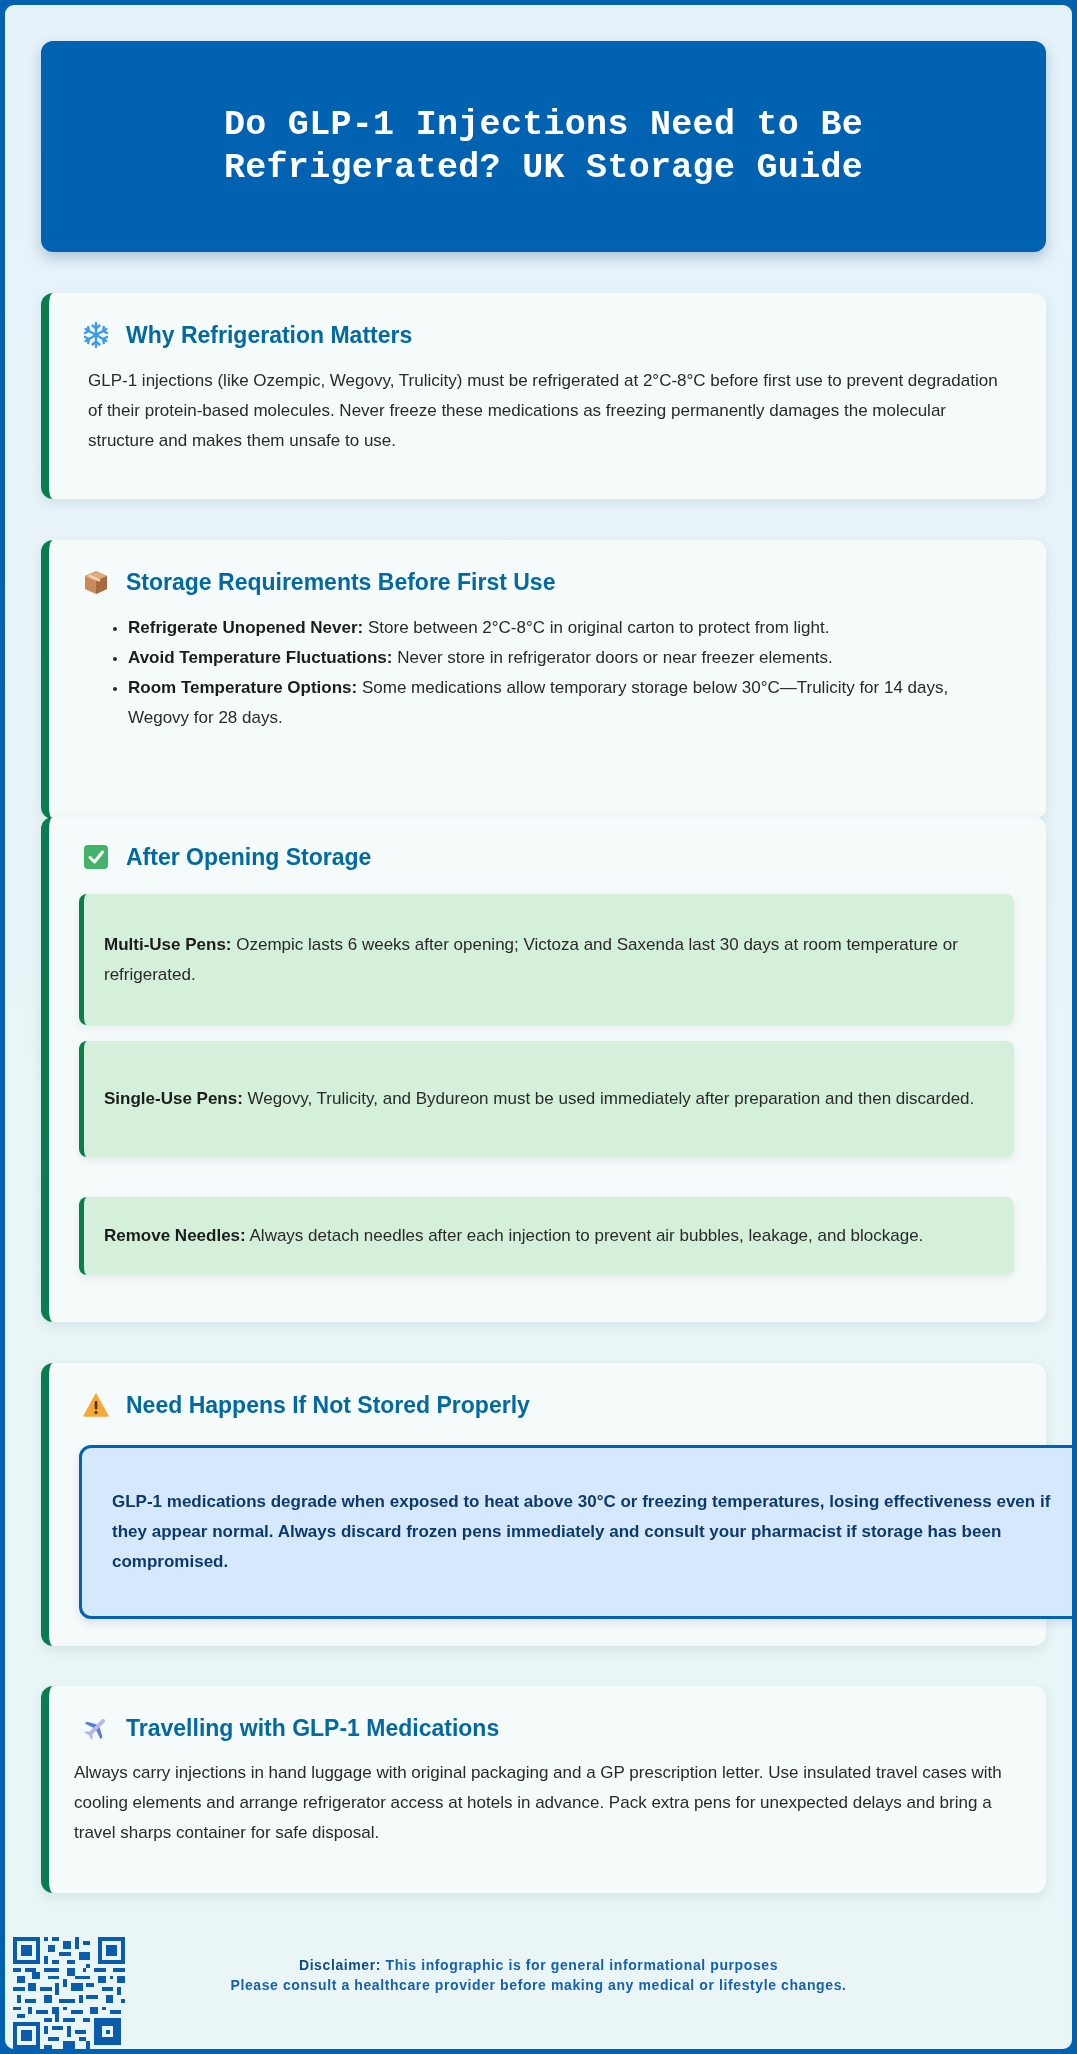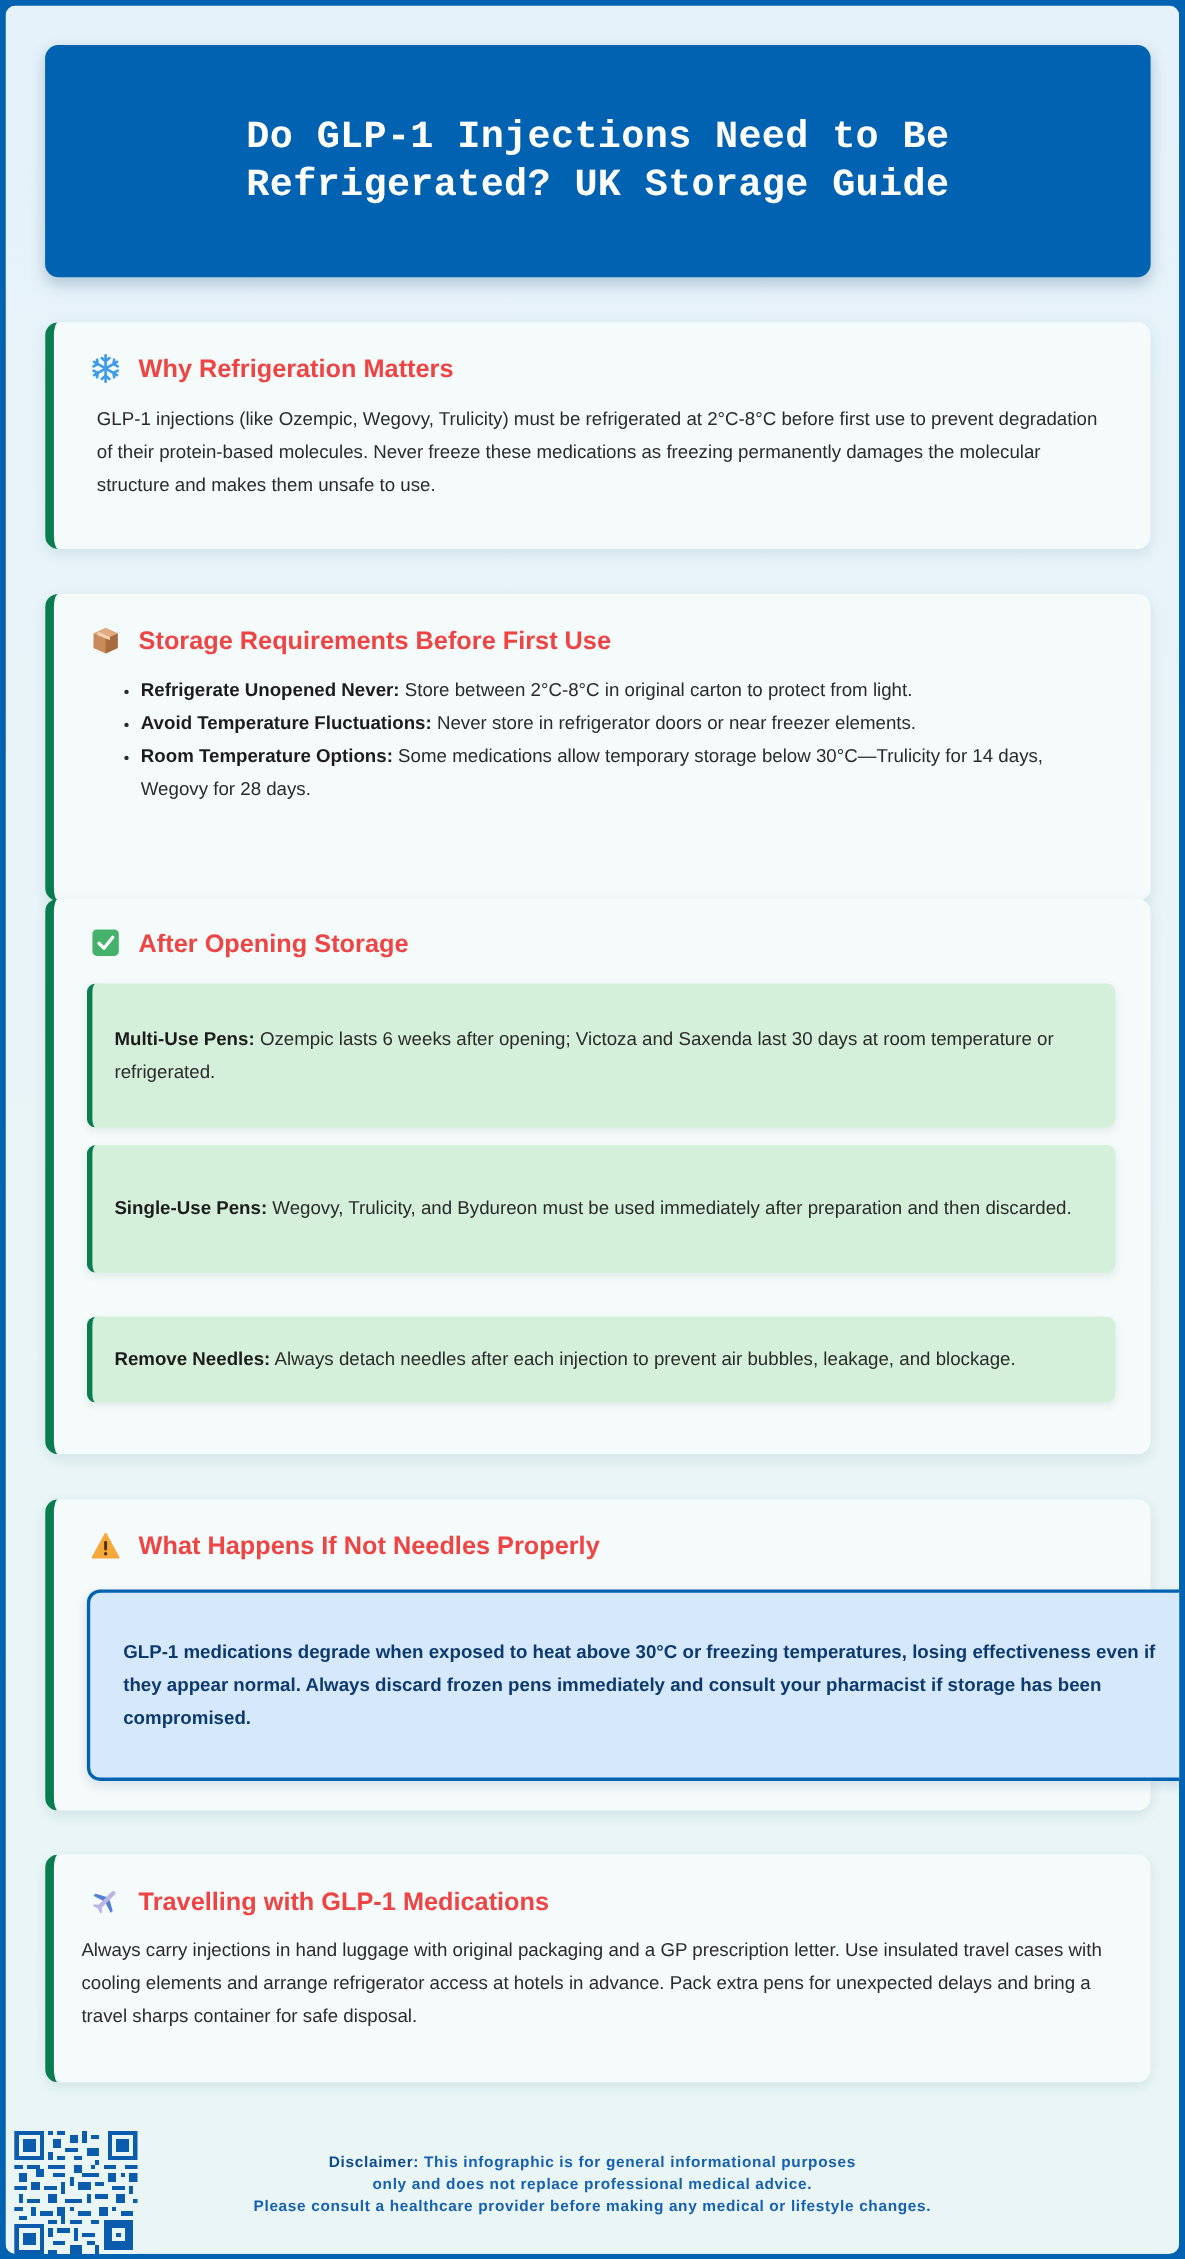--- a/index.html
+++ b/index.html
@@ -27,21 +27,21 @@
   }
   .card {
     position: absolute; left: 36px; width: 1005px; box-sizing: border-box;
     background: #f5fafa; border-radius: 12px;
     border-left: 8px solid #0a7d4f;
     box-shadow: 0 4px 12px rgba(0,80,110,0.10);
   }
   .card h2 {
     position: absolute; left: 33px; margin: 0;
     display: flex; align-items: center;
-    font-size: 23px; font-weight: bold; color: #ef4444;
+    font-size: 23px; font-weight: bold; color: #0369a1;
   }
   .icon { display: inline-block; width: 28px; height: 28px; margin-right: 16px; }
   .card p.body {
     position: absolute; left: 39px; right: 40px; margin: 0;
     font-size: 17px; line-height: 30px; color: #2a2a2a;
   }
   ul.reqs { position: absolute; left: 39px; right: 40px; margin: 0; padding: 0 0 0 40px; list-style: disc; }
   ul.reqs li { font-size: 17px; line-height: 30px; color: #2a2a2a; padding-left: 0; }
   ul.reqs li::marker { font-size: 14px; }
   b, strong { color: #1c1c1c; }
@@ -131,21 +131,21 @@
     </div>
   </div>
 
   <div class="card" style="top:1358px;height:283px;">
     <h2 style="top:28px;">
       <svg class="icon" viewBox="0 0 28 28">
         <polygon points="14,3 26,25 2,25" fill="#f5a93a" stroke="#f5a93a" stroke-width="1.5" stroke-linejoin="round"></polygon>
         <rect x="12.7" y="10" width="2.6" height="8.5" rx="1" fill="#4a3000"></rect>
         <circle cx="14" cy="21.5" r="1.5" fill="#4a3000"></circle>
       </svg>
-      <span>What Happens If Not Needles Properly</span>
+      <span>Need Happens If Not Stored Properly</span>
     </h2>
     <div class="alert" style="top:82px;">
       <div>GLP-1 medications degrade when exposed to heat above 30°C or freezing temperatures, losing effectiveness even if they appear normal. Always discard frozen pens immediately and consult your pharmacist if storage has been compromised.</div>
     </div>
   </div>
 
   <div class="card" style="top:1681px;height:207px;">
     <h2 style="top:28px;">
       <svg class="icon" viewBox="0 0 28 28">
         <g transform="rotate(45 14 14)">
@@ -173,17 +173,16 @@
       <path d="M0 18h2v1h-2z M4 18h1v2h-1z M6 19h3v1h-3z M10 18h2v2h-2z M13 18h1v1h-1z M15 19h3v1h-3z M20 18h2v2h-2z M23 18h1v1h-1z M25 19h3v1h-3z"></path>
       <path d="M1 20h2v1h-2z M8 21h2v1h-2z M11 20h1v2h-1z M13 21h3v1h-3z M18 21h2v1h-2z M21 21h7v7h-7z"></path>
       <path d="M8 23h1v2h-1z M10 23h3v1h-3z M14 23h1v3h-1z M16 24h3v1h-3z M9 26h3v1h-3z M13 27h3v2h-3z M17 26h2v1h-2z M19 27h1v2h-1z M8 28h2v1h-2z"></path>
     </g>
     <rect x="23" y="23" width="3" height="3" fill="#eaf6f6"></rect>
     <rect x="24" y="24" width="1" height="1" fill="#0b5cad"></rect>
   </svg>
 
   <div class="footer">
     <div><span class="lbl">Disclaimer:</span><span> This infographic is for general informational purposes</span></div>
-    <div>only and does not replace professional medical advice.</div>
     <div>Please consult a healthcare provider before making any medical or lifestyle changes.</div>
   </div>
 
 </div>
 
 </body></html>

